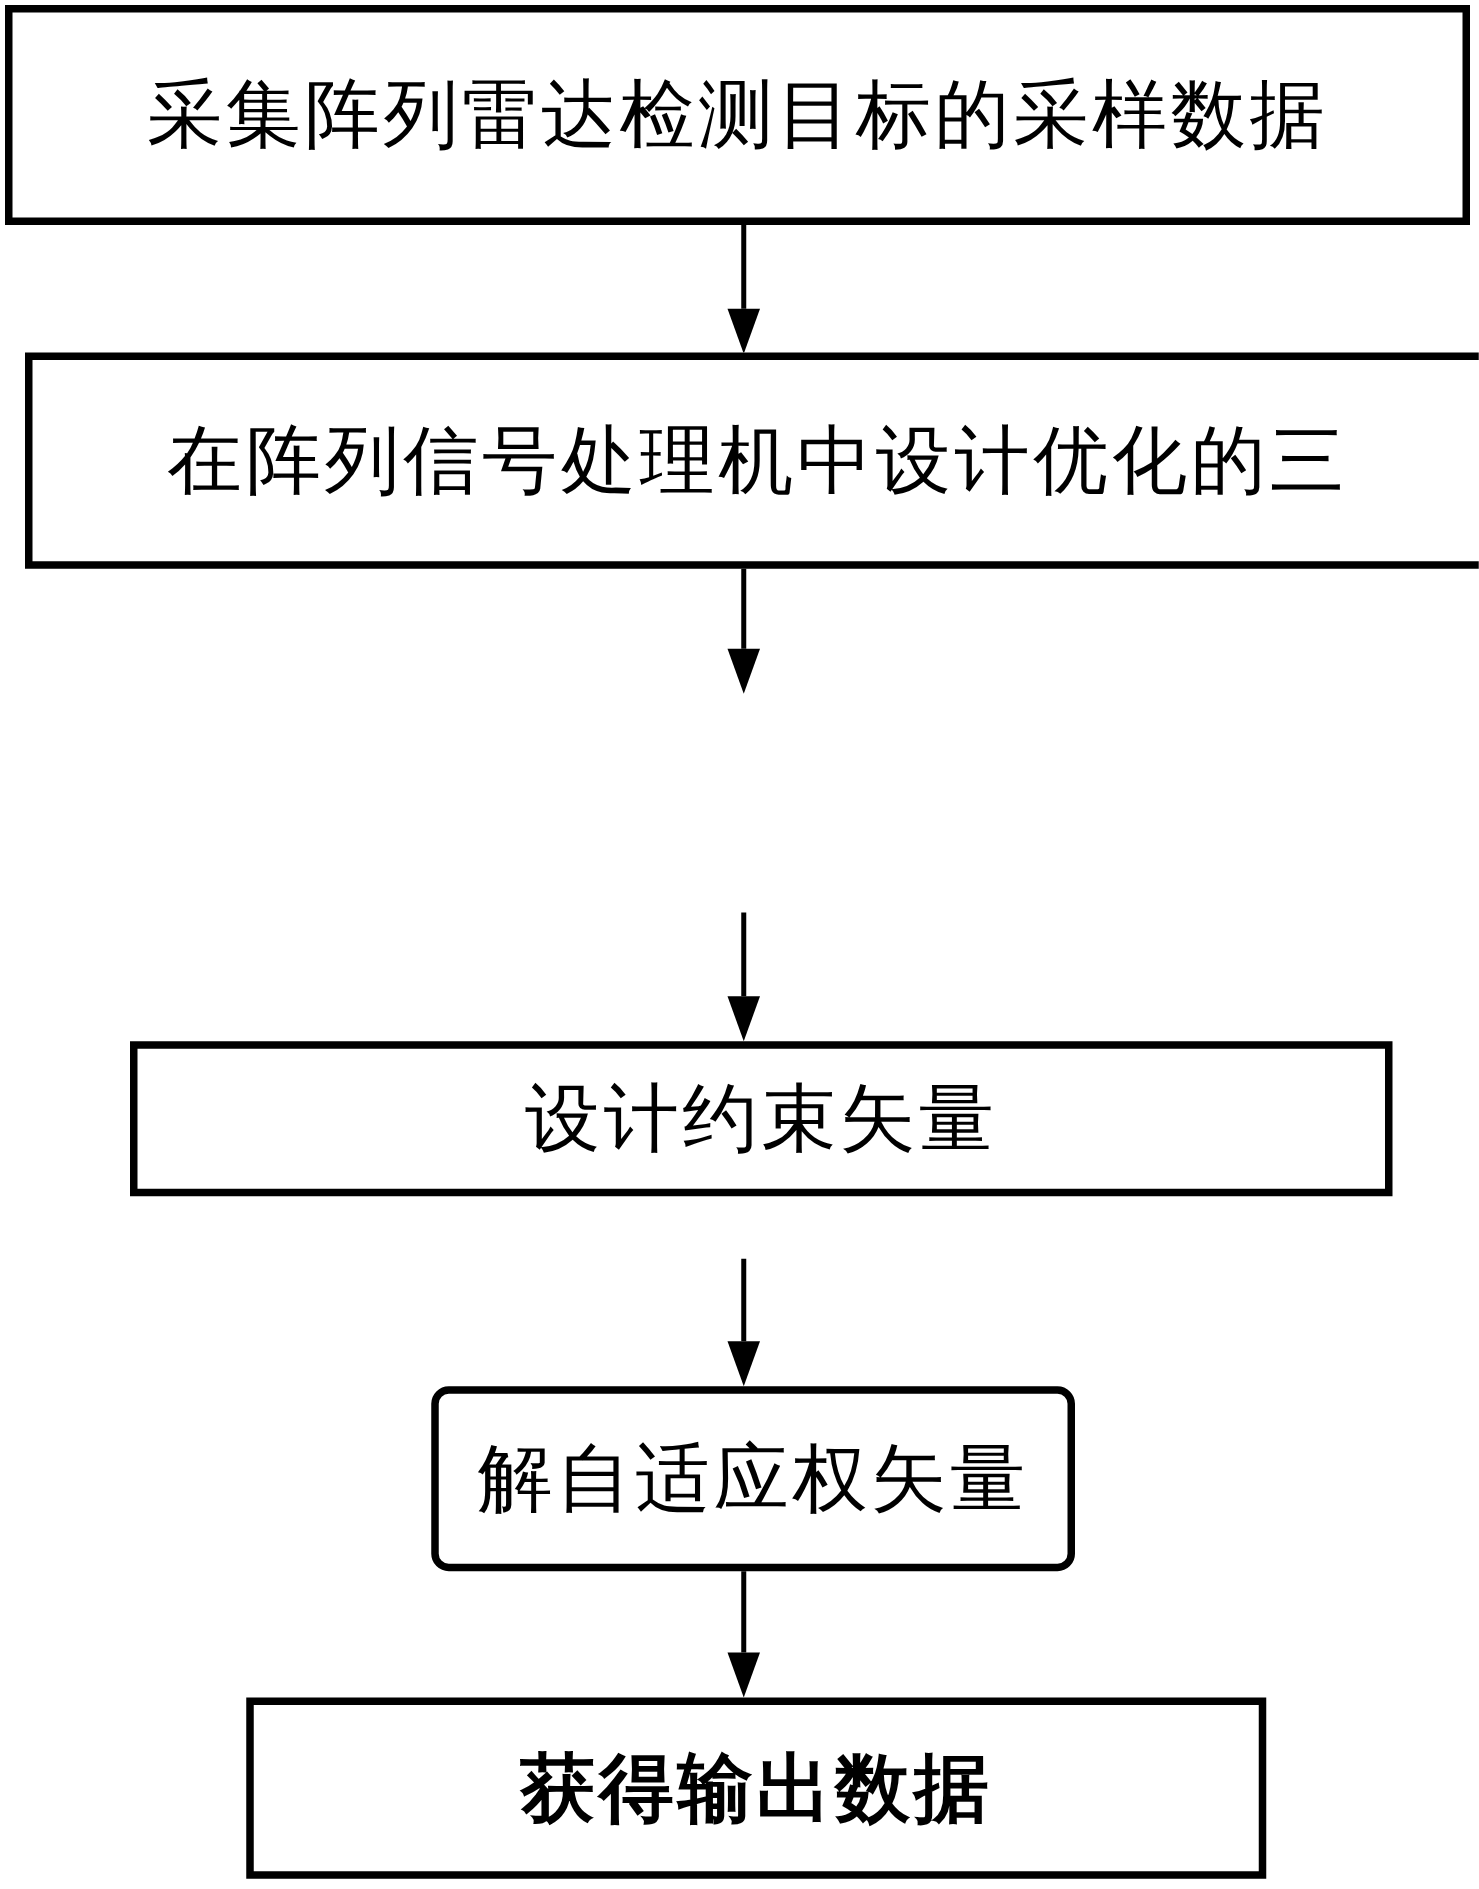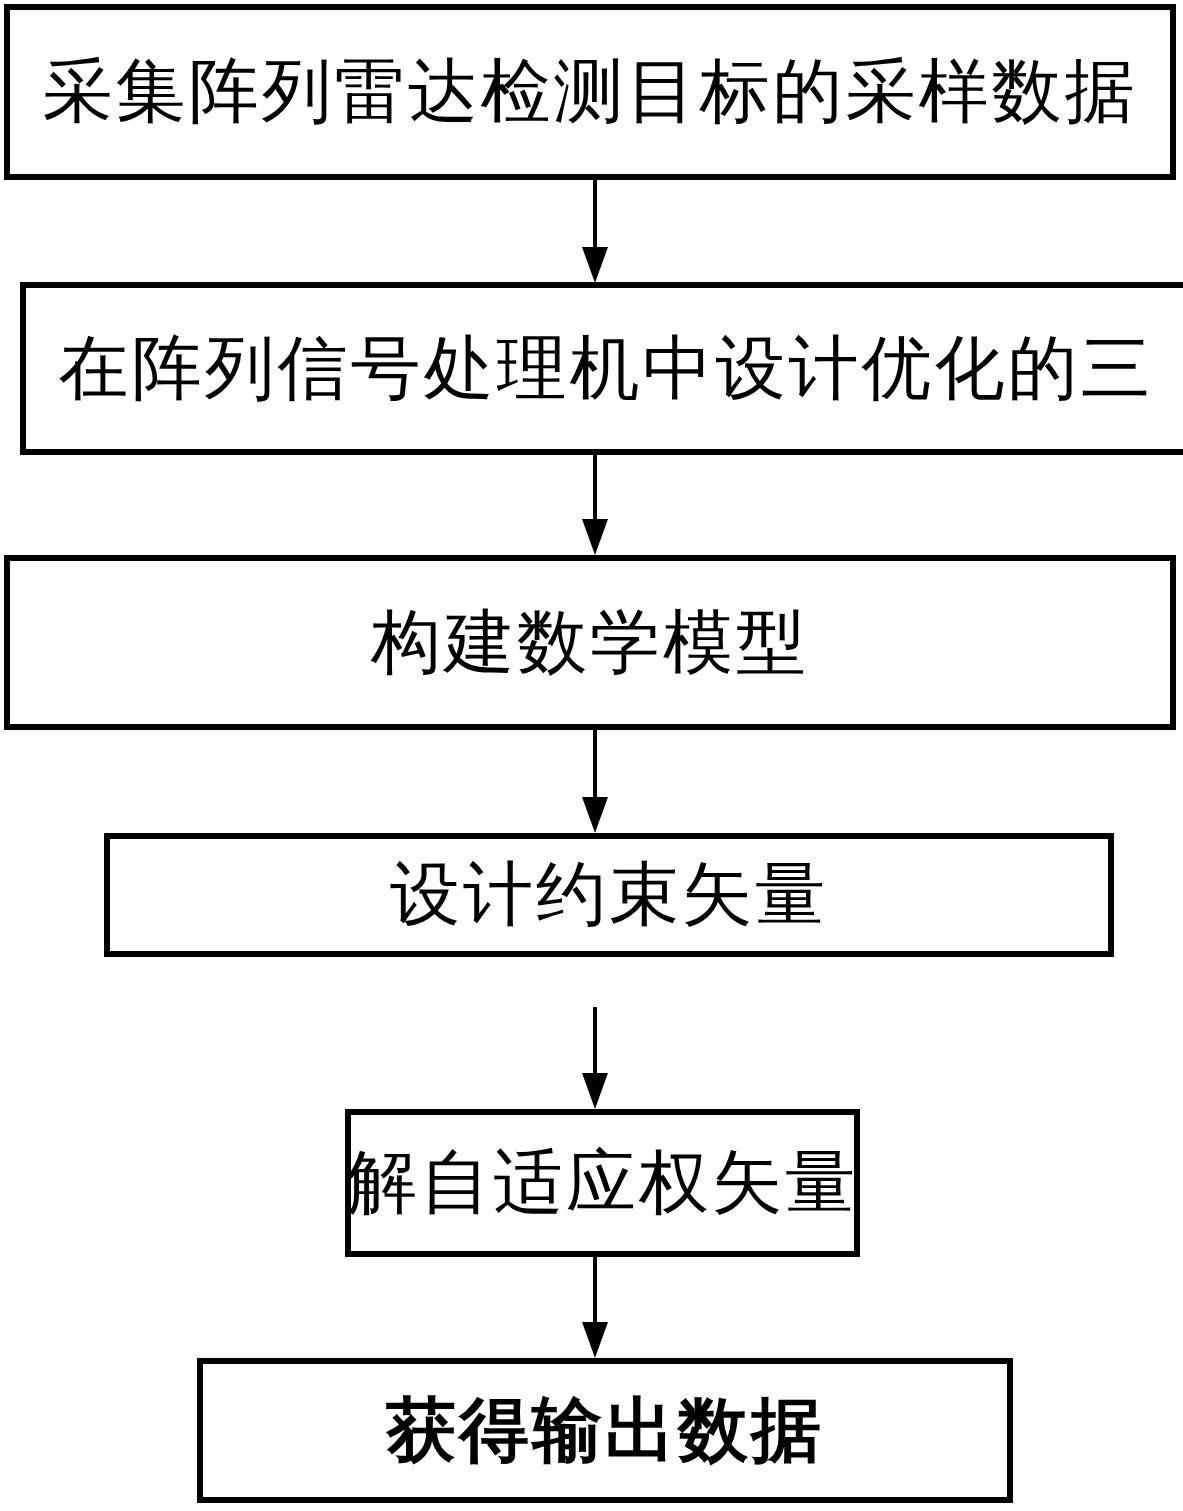--- a/index.html
+++ b/index.html
@@ -21,31 +21,31 @@
     border: 6px solid #000000;
     background: #ffffff;
     display: flex;
     flex-direction: column;
     align-items: center;
     justify-content: center;
     text-align: center;
   }
   .flow-box .label {
     display: block;
-    font-size: 70px;
+    font-size: 60px;
     letter-spacing: 3px;
     line-height: 84px;
     white-space: nowrap;
     color: #000000;
   }
   #box-1 { left: 4px;   top: 4px;    width: 1172px; height: 176px; }
   #box-2 { left: 20px;   top: 282px;  width: 1172px; height: 173px; }
   #box-3 { left: 4px;   top: 555px;  width: 1172px; height: 175px; }
   #box-4 { left: 104px;  top: 833px;  width: 1010px; height: 124px; }
-  #box-5 { left: 345px; top: 1109px; width: 515px;  height: 148px; }
+  #box-5 { left: 345px; top: 1109px; width: 515px;  height: 148px; border-radius: 14px; }
   #box-6 { left: 197px; top: 1358px; width: 816px;  height: 145px; font-weight: bold; }
 
   .arrow {
     position: absolute;
     left: 582px;
     width: 26px;
     display: flex;
     flex-direction: column;
     align-items: center;
   }
@@ -83,23 +83,20 @@
 
   <div class="flow-box" id="box-2">
     <span class="label">在阵列信号处理机中设计优化的三</span>
   </div>
 
   <div class="arrow" id="arrow-2">
     <div class="shaft"></div>
     <div class="head"></div>
   </div>
 
-  <div class="flow-box" id="box-3">
-    <span class="label">构建数学模型</span>
-  </div>
 
   <div class="arrow" id="arrow-3">
     <div class="shaft"></div>
     <div class="head"></div>
   </div>
 
   <div class="flow-box" id="box-4">
     <span class="label">设计约束矢量</span>
   </div>
 

